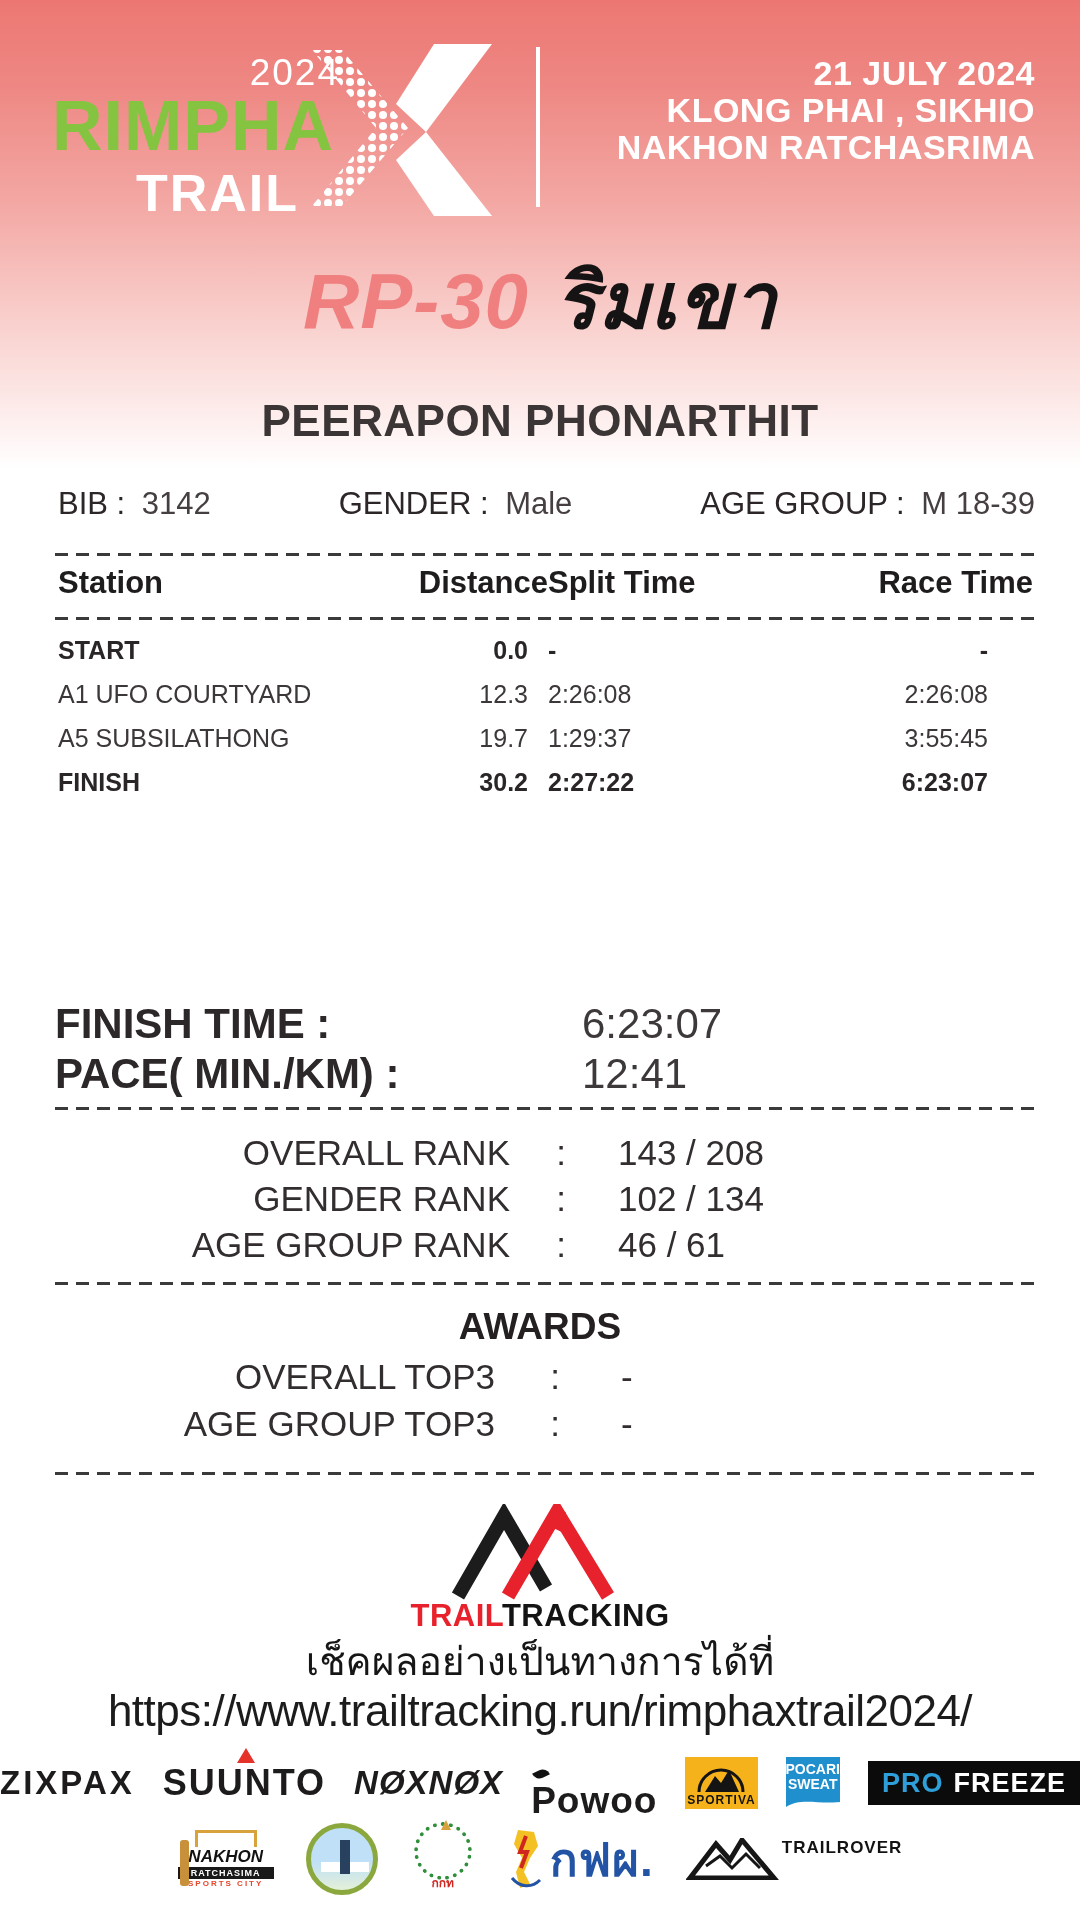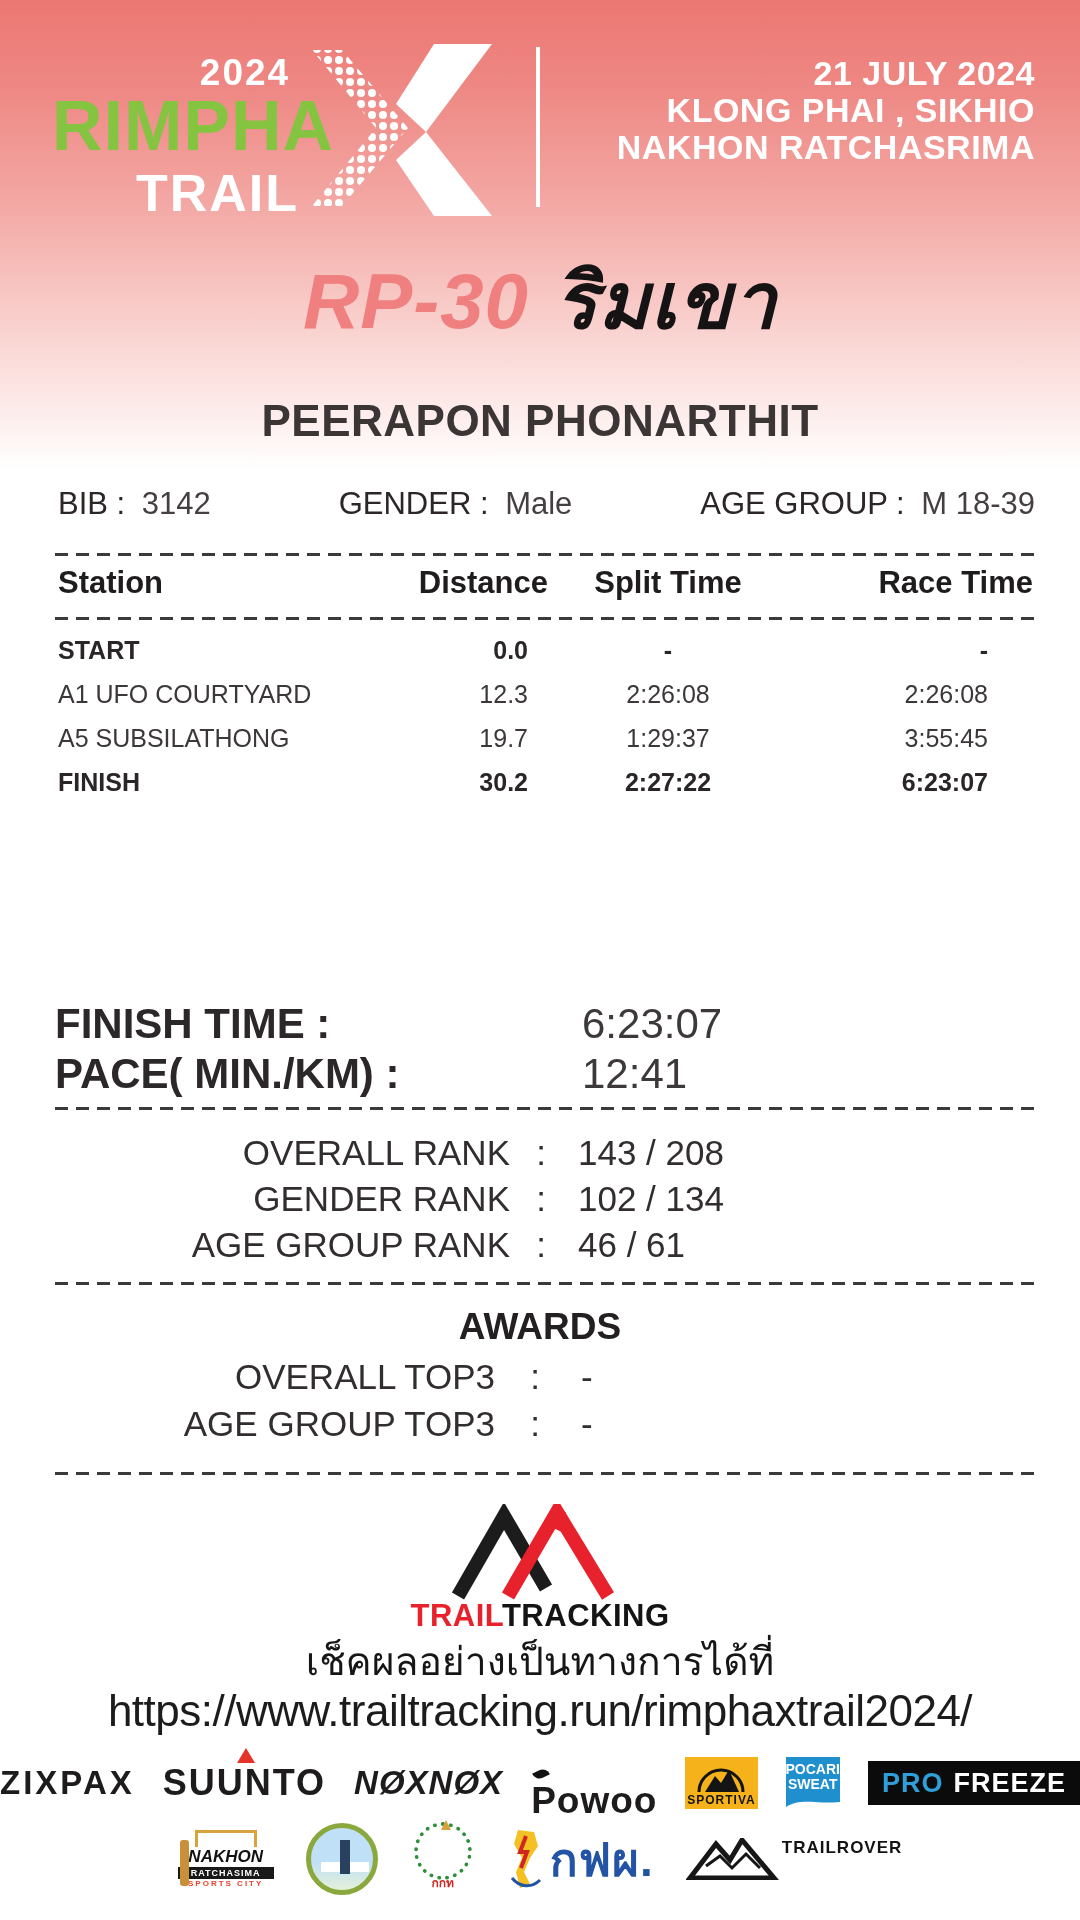--- a/index.html
+++ b/index.html
@@ -2,22 +2,22 @@
 <html><head>
 <meta charset="utf-8">
 <style>
   html,body{margin:0;padding:0;background:#fff;}
   .page{position:relative;width:1080px;height:1920px;background:#ffffff;overflow:hidden;
         font-family:"Liberation Sans","DejaVu Sans",sans-serif;color:#2e2a2b;}
 
   
   .hero{position:absolute;top:0;left:0;width:1080px;height:470px;
         background:linear-gradient(180deg,#ec7772 0%,#ee8783 18%,#f3a6a2 42%,#f9d2cf 70%,#ffffff 100%);}
-  .logo-year{position:absolute;top:52px;left:150px;width:190px;text-align:center;
-             color:#fff;font-size:37px;font-weight:700;letter-spacing:2px;}
+  .logo-year{position:absolute;top:52px;left:150px;width:190px;text-align:right;
+             color:#fff;font-size:37px;font-weight:400;letter-spacing:2px;}
   .logo-rimpha{position:absolute;top:86px;left:52px;color:#85c440;font-size:70px;font-weight:800;
                letter-spacing:1px;}
   .logo-trail{position:absolute;top:163px;left:136px;color:#ffffff;font-size:52px;font-weight:800;
               letter-spacing:2px;}
   .x-mark{position:absolute;top:44px;left:312px;}
   .hero-divider{position:absolute;top:47px;left:536px;width:4px;height:160px;background:#ffffff;}
   .event-info{position:absolute;top:55px;right:45px;text-align:right;color:#ffffff;
               font-size:34px;font-weight:700;line-height:37px;letter-spacing:0.5px;}
 
   
@@ -36,39 +36,39 @@
   
   .dash{position:absolute;left:55px;right:45px;height:3px;
         background:repeating-linear-gradient(90deg,#3a3a3a 0 13px,transparent 13px 21px);}
   .d1{top:553px;} .d2{top:617px;} .d3{top:1107px;} .d4{top:1282px;} .d5{top:1472px;}
 
   
   .tbl{position:absolute;left:58px;right:47px;}
   .trow{display:flex;align-items:center;}
   .c-station{flex:1;text-align:left;}
   .c-dist{width:230px;text-align:right;padding-right:20px;box-sizing:border-box;}
-  .c-split{width:240px;text-align:center;}
+  .c-split{width:240px;text-align:left;}
   .c-race{width:245px;text-align:right;}
   .thead{top:560px;height:46px;font-size:31px;font-weight:700;color:#1f1c1d;}
   .thead .c-dist{padding-right:0;}
   .thead .c-race{padding-right:0;}
   .tbody{top:628px;font-size:25px;color:#3c3738;}
   .tbody .trow{height:44px;}
   .tbody .c-race{padding-right:45px;box-sizing:border-box;}
   .trow.bold{font-weight:700;color:#2a2526;}
 
   
   .sum-row{position:absolute;left:55px;right:45px;display:flex;align-items:baseline;
            font-size:42px;color:#2c2728;}
   .sum-lbl{width:505px;text-align:left;font-weight:700;}
   .sum-val{margin-left:22px;font-weight:400;color:#3d3839;}
   .s1{top:1000px;} .s2{top:1050px;}
 
   .rank-row{position:absolute;left:55px;right:45px;display:flex;align-items:baseline;
-            font-size:35px;color:#322d2e;}
+            font-size:35px;color:#322d2e;gap:20px;}
   .rank-lbl{width:455px;text-align:right;}
   .rank-colon{width:62px;text-align:center;}
   .rank-val{margin-left:6px;}
   .r1{top:1133px;} .r2{top:1179px;} .r3{top:1225px;}
 
   .awards-title{position:absolute;top:1306px;left:0;width:1080px;text-align:center;
                 font-size:37px;font-weight:700;color:#242021;}
   .aw1{top:1357px;} .aw2{top:1404px;}
   .award-row .rank-lbl{width:440px;}
   .award-row .rank-colon{width:80px;}

